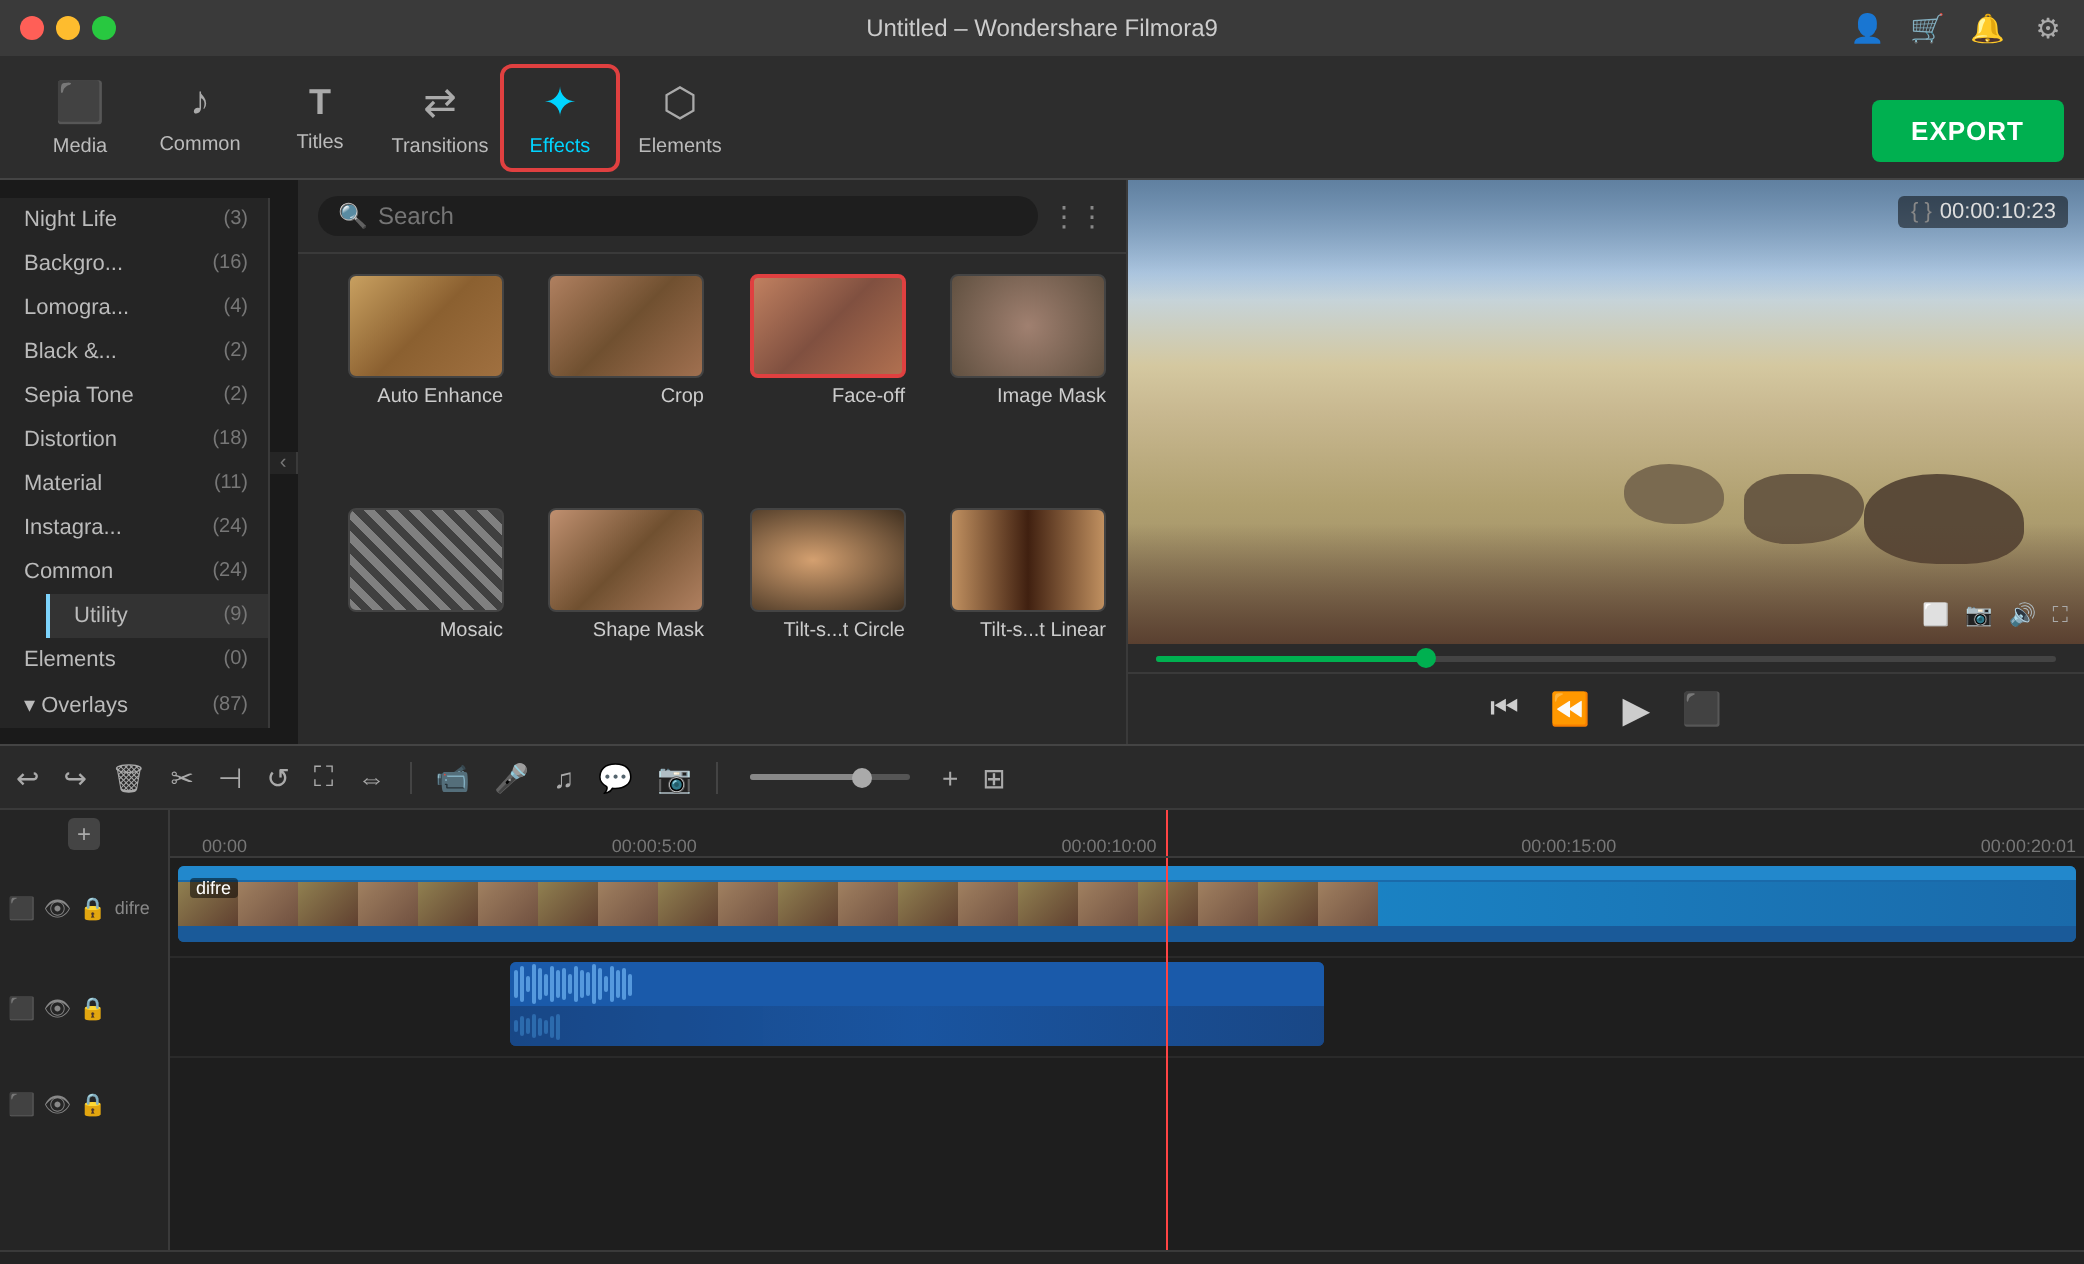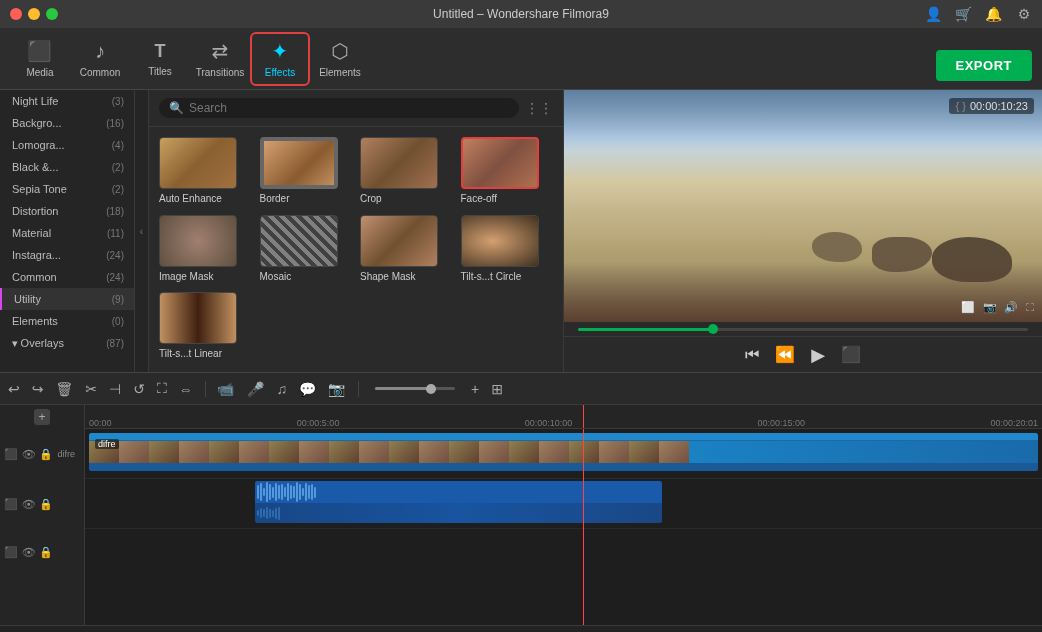--- a/index.html
+++ b/index.html
@@ -122,21 +122,22 @@
       display: flex;
       justify-content: space-between;
       align-items: center;
       padding: 5px 10px 5px 12px;
       font-size: 11px;
       color: #bbb;
       cursor: pointer;
     }
     .sidebar-item.active {
       background: #333;
-      border-left: 2px solid #d946ef;
+      border-left: 2px solid #7dd3fc;
+      margin-left: 23px;
     }
     .sidebar-item-name { font-size: 11px; }
     .sidebar-item-count {
       font-size: 10px;
       color: #777;
     }
 
     
     .effects-area {
       width: 415px;
@@ -177,21 +178,21 @@
       gap: 4px;
       padding: 8px;
       overflow-y: auto;
       flex: 1;
     }
     .effects-grid::-webkit-scrollbar { width: 4px; }
     .effects-grid::-webkit-scrollbar-thumb { background: #555; }
     .effect-item {
       display: flex;
       flex-direction: column;
-      align-items: flex-start;
+      align-items: flex-end;
       gap: 4px;
       cursor: pointer;
       border-radius: 4px;
       padding: 2px;
     }
     .effect-thumb {
       width: 78px;
       height: 52px;
       border-radius: 4px;
       border: 1px solid #444;
@@ -563,21 +564,21 @@
   </div>
   <div class="toolbar-item">
     <span class="toolbar-icon">⬡</span>
     <span>Elements</span>
   </div>
   <button class="export-btn">EXPORT</button>
 </div>
 
 <div class="content-wrapper">
 
-  <div style="display:flex; height:282px;">
+  <div style="display:flex; height:282px;align-items:center;">
     <div class="sidebar">
       <div class="sidebar-item">
         <span class="sidebar-item-name">Night Life</span>
         <span class="sidebar-item-count">(3)</span>
       </div>
       <div class="sidebar-item">
         <span class="sidebar-item-name">Backgro...</span>
         <span class="sidebar-item-count">(16)</span>
       </div>
       <div class="sidebar-item">
@@ -635,24 +636,20 @@
       </div>
       <span class="grid-icon">⋮⋮</span>
     </div>
     <div class="effects-grid">
 
       <div class="effect-item">
         <div class="effect-thumb thumb-auto-enhance"></div>
         <span class="effect-label">Auto Enhance</span>
       </div>
 
-      <div class="effect-item">
-        <div class="effect-thumb thumb-border" style="border:4px solid #666;"></div>
-        <span class="effect-label">Border</span>
-      </div>
 
       <div class="effect-item">
         <div class="effect-thumb thumb-crop"></div>
         <span class="effect-label">Crop</span>
       </div>
 
       <div class="effect-item selected">
         <div class="effect-thumb thumb-face-off"></div>
         <span class="effect-label">Face-off</span>
       </div>
@@ -752,21 +749,21 @@
     <button class="tl-btn">⊞</button>
   </div>
 
   <div class="timeline-ruler-row">
     <div class="timeline-left-pad">
       <div class="tl-left-add">+</div>
     </div>
     <div class="timeline-ruler">
 
       <div style="display:flex;height:100%;align-items:flex-end;padding:0 4px;justify-content:space-between;">
-        <span style="font-size:9px;color:#777;">00:00</span>
+        <span style="font-size:9px;color:#777;margin-left:12px;">00:00</span>
         <span style="font-size:9px;color:#777;">00:00:5:00</span>
         <span style="font-size:9px;color:#777;">00:00:10:00</span>
         <span style="font-size:9px;color:#777;">00:00:15:00</span>
         <span style="font-size:9px;color:#777;">00:00:20:01</span>
       </div>
 
       <div class="playhead" style="left:52%;"></div>
     </div>
   </div>
 

